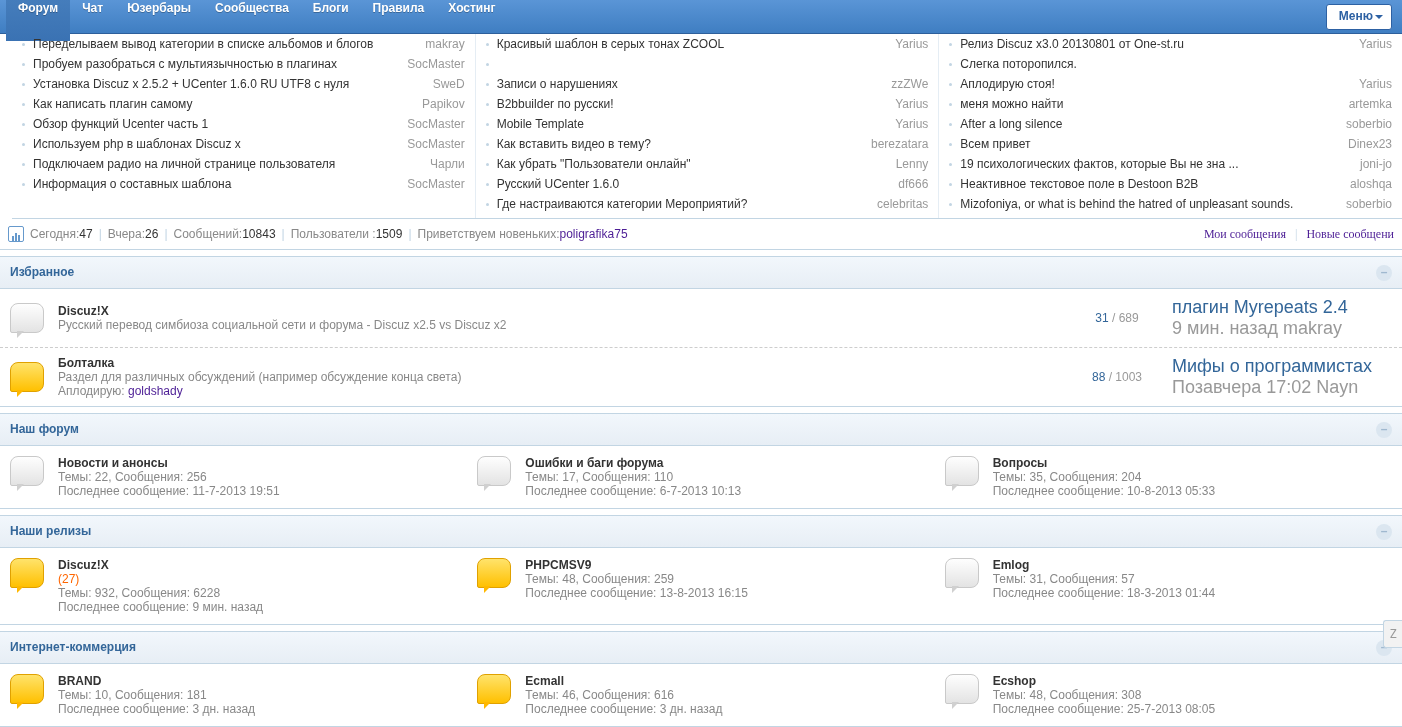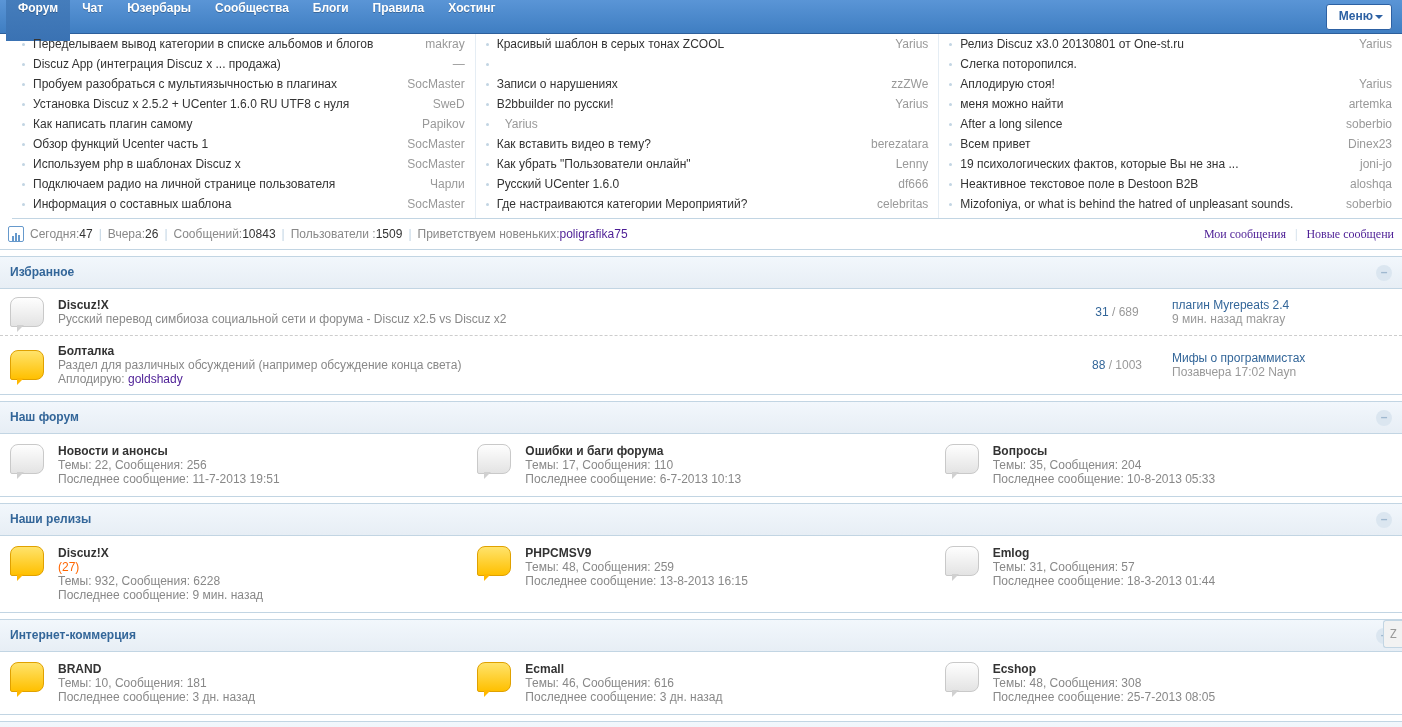--- a/index.html
+++ b/index.html
@@ -43,21 +43,21 @@
   .fav-row:last-child{border-bottom:none;}
   .bubble{width:32px;height:28px;border-radius:8px 8px 8px 2px;border:1px solid #c9c9c9;background:linear-gradient(#fefefe,#e3e3e3);margin-right:14px;flex:0 0 32px;position:relative;}
   .bubble.hot{background:linear-gradient(#ffe36b,#ffc000);border-color:#e0a100;}
   .bubble::after{content:"";position:absolute;left:6px;bottom:-6px;width:0;height:0;border-top:7px solid #d0d0d0;border-right:7px solid transparent;}
   .bubble.hot::after{border-top-color:#ffb800;}
   .fav-main{flex:1;min-width:0;}
   .fav-title{font-weight:bold;color:#333;}
   .fav-sub{color:#888;}
   .fav-counts{width:110px;text-align:center;color:#999;}
   .fav-counts .n1{color:#336699;}
-  .fav-last{width:220px;font-size:12px;}
+  .fav-last{width:220px;font-size:18px;}
   .fav-last .lp{color:#336699;}
   .fav-last .tm{color:#999;}
 
   
   .fgrid{display:flex;}
   .fcell{flex:1;display:flex;padding:10px;}
   .fcell .info{min-width:0;}
   .fcell .ftitle{font-weight:bold;color:#333;}
   .fcell .ftitle a{color:#333;text-align:right;}
   .fcell .fstats,.fcell .flast{color:#888;}
@@ -81,24 +81,20 @@
   <div class="menu-btn">Меню</div>
 </div>
 
 <div class="digest" id="digest">
     <div class="digest-col">
       <div class="digest-row">
         <a class="t" href="#">Переделываем вывод категории в списке альбомов и блогов</a>
         <span class="u">makray</span>
       </div>
       <div class="digest-row">
-        <a class="t" href="#">Discuz App (интеграция Discuz x ... продажа)</a>
-        <span class="u">—</span>
-      </div>
-      <div class="digest-row">
         <a class="t" href="#">Пробуем разобраться с мультиязычностью в плагинах</a>
         <span class="u">SocMaster</span>
       </div>
       <div class="digest-row">
         <a class="t" href="#">Установка Discuz x 2.5.2 + UCenter 1.6.0 RU UTF8 с нуля</a>
         <span class="u">SweD</span>
       </div>
       <div class="digest-row">
         <a class="t" href="#">Как написать плагин самому</a>
         <span class="u">Papikov</span>
@@ -131,20 +127,21 @@
       </div>
       <div class="digest-row">
         <a class="t" href="#">Записи о нарушениях</a>
         <span class="u">zzZWe</span>
       </div>
       <div class="digest-row">
         <a class="t" href="#">B2bbuilder по русски!</a>
         <span class="u">Yarius</span>
       </div>
       <div class="digest-row">
+        <a class="t" href="#">Mobile Template</a>
         <span class="u">Yarius</span>
       </div>
       <div class="digest-row">
         <a class="t" href="#">Как вставить видео в тему?</a>
         <span class="u">berezatara</span>
       </div>
       <div class="digest-row">
         <a class="t" href="#">Как убрать "Пользователи онлайн"</a>
         <span class="u">Lenny</span>
       </div>

